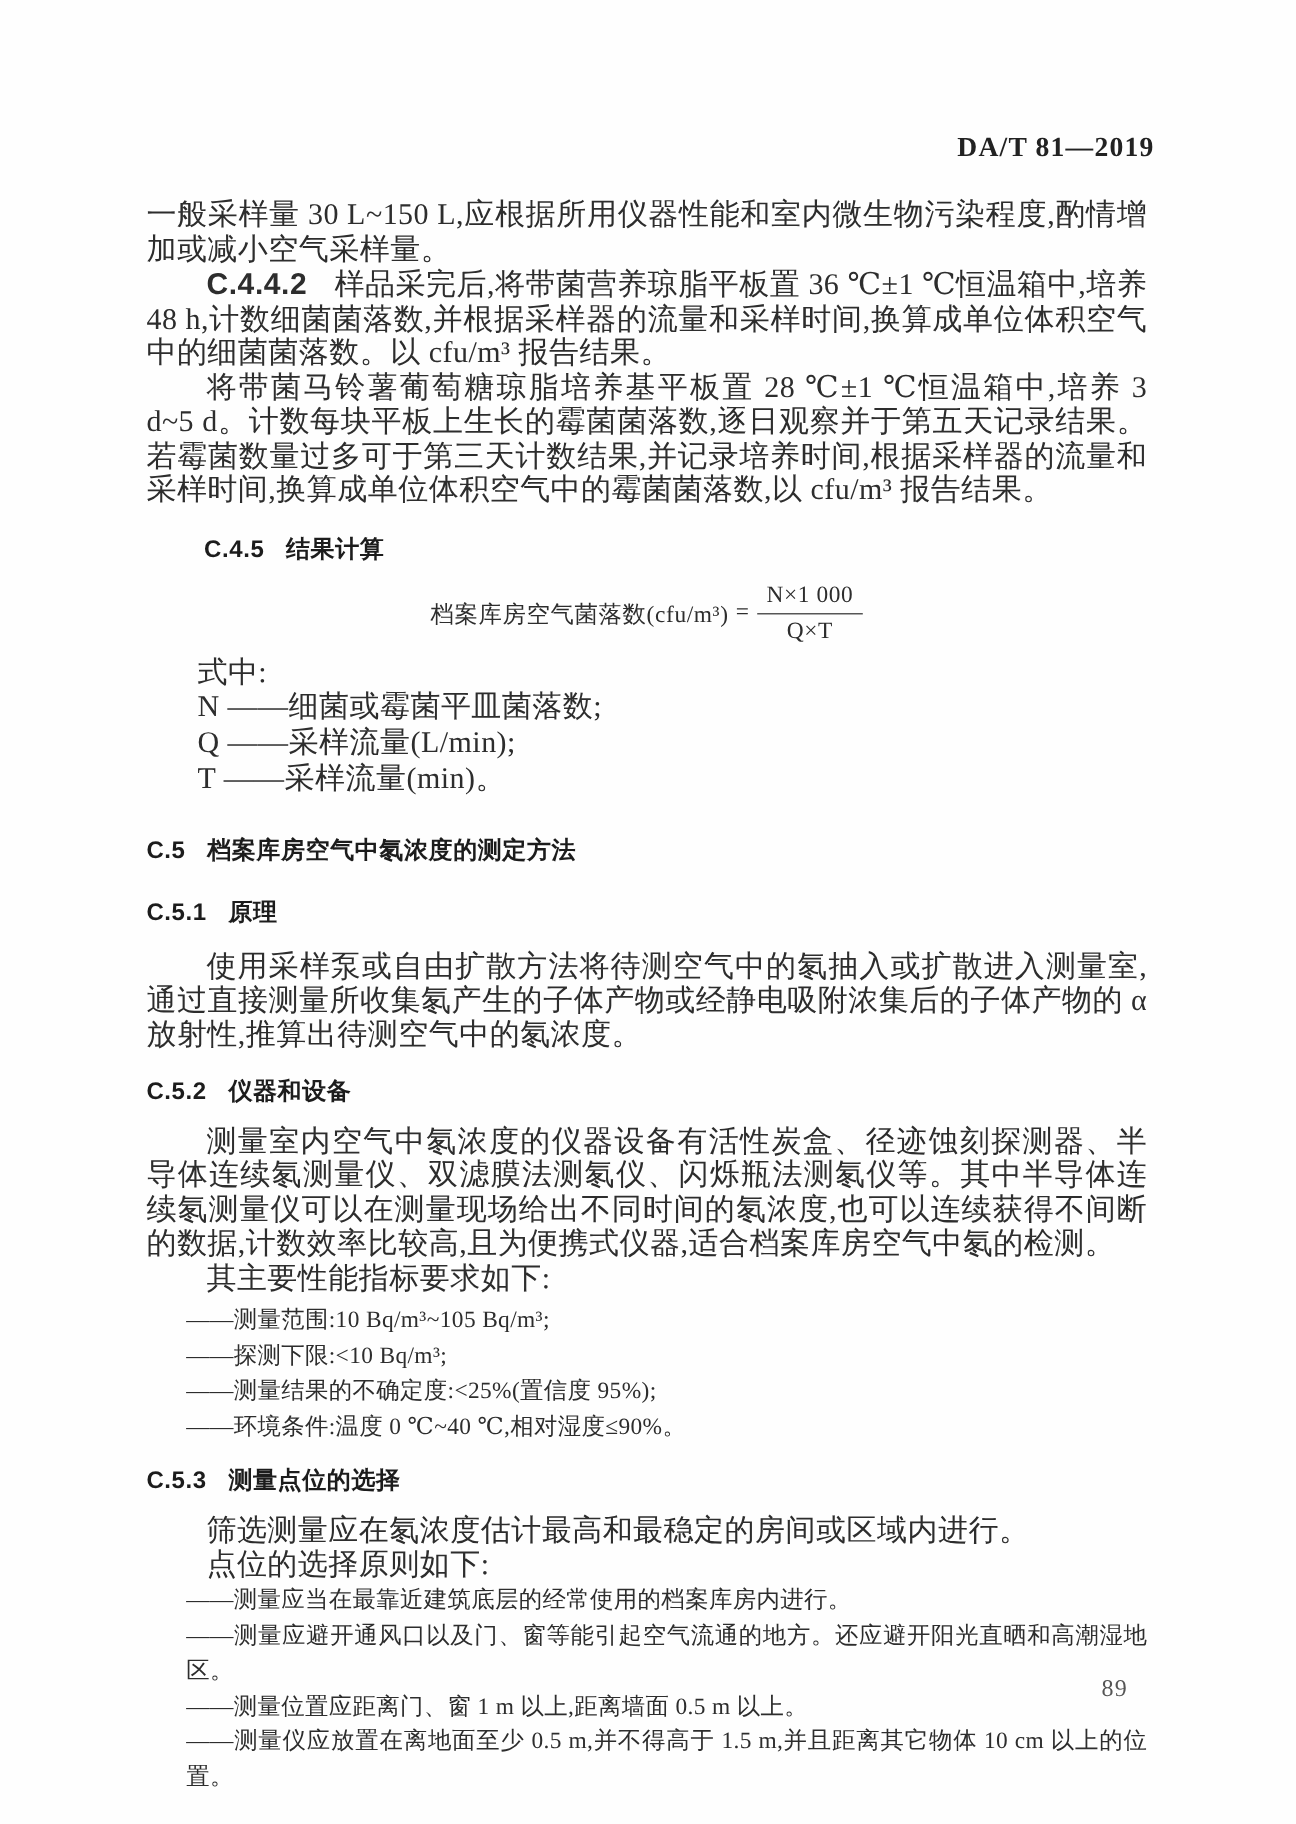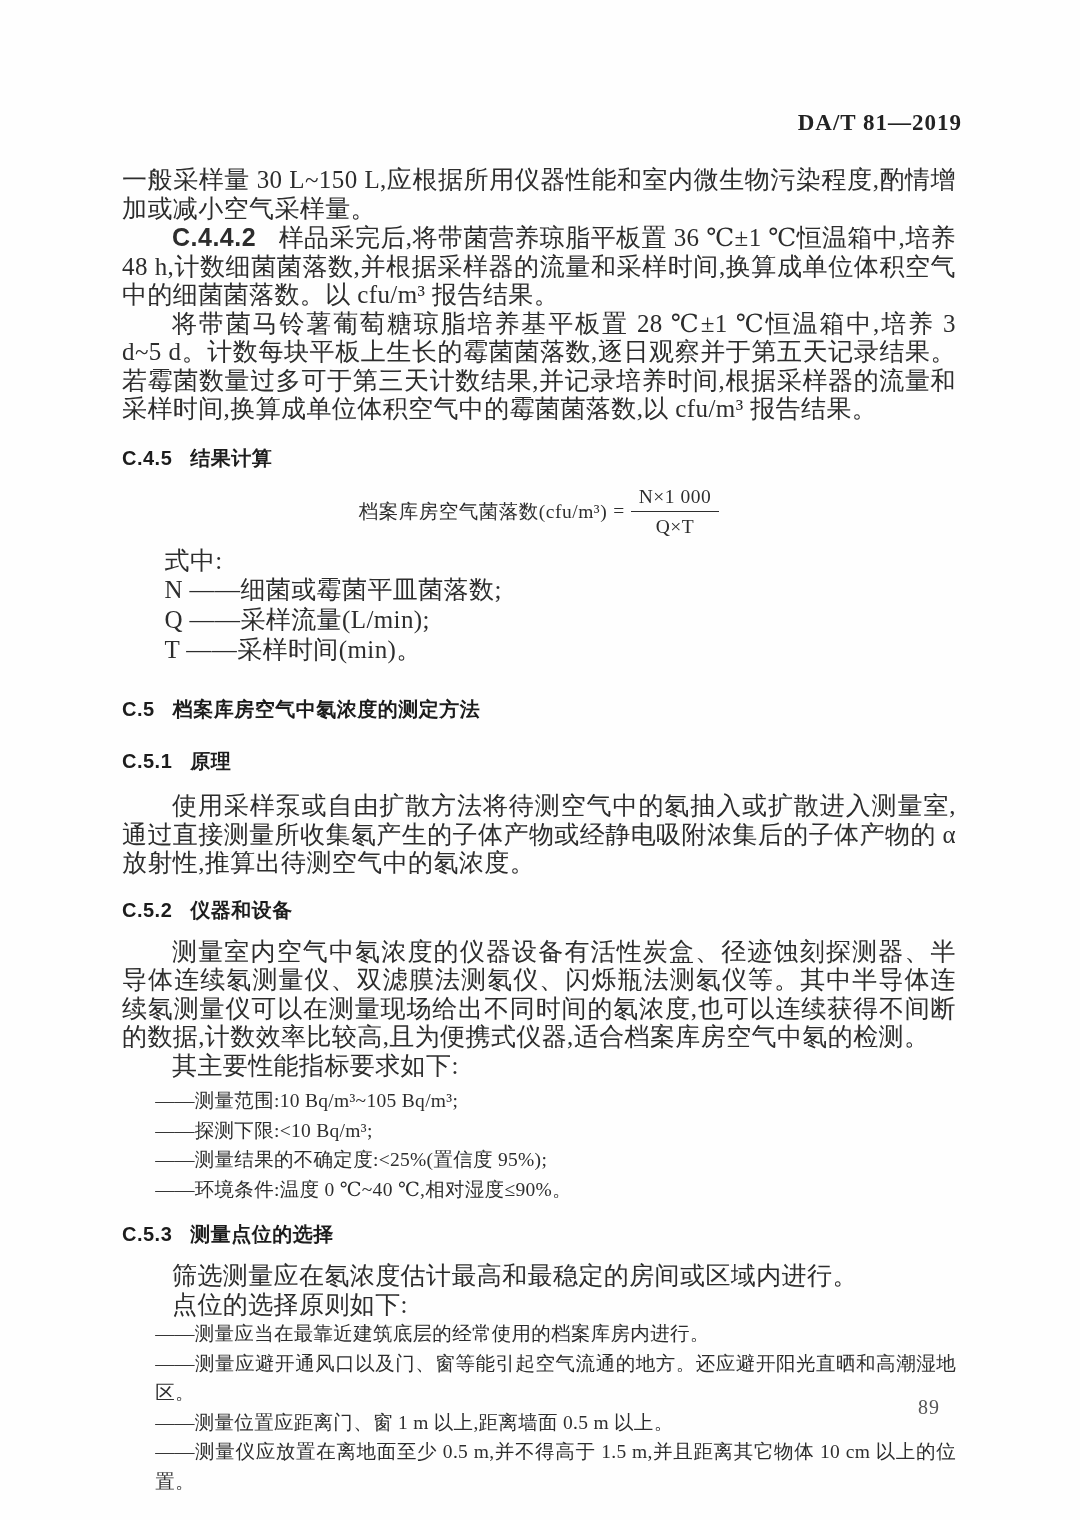--- a/index.html
+++ b/index.html
@@ -48,21 +48,21 @@
   }
   .heading {
     font-family: "Liberation Sans", "DejaVu Sans", sans-serif;
     font-weight: 700;
     font-size: 20px;
     line-height: 28px;
     color: #1c1c1c;
     letter-spacing: 0.5px;
   }
   .heading .h-num { margin-right: 0.9em; }
-  .h-c45  { margin-top: 20px; }
+  .h-c45  { margin-top: 20px; margin-left: 48px; }
   .h-c5   { margin-top: 30px; }
   .h-c51  { margin-top: 24px; }
   .h-c52  { margin-top: 18px; }
   .h-c53  { margin-top: 16px; }
   .h-c54  { margin-top: 32px; }
   .formula-row {
     margin-top: 12px;
     display: flex;
     justify-content: center;
     align-items: center;
@@ -136,21 +136,21 @@
       <span class="equals">=</span>
       <span class="frac">
         <span class="num">N×1 000</span>
         <span class="den">Q×T</span>
       </span>
     </div>
 
     <p class="where-label">式中:</p>
     <p class="def-line">N ——细菌或霉菌平皿菌落数;</p>
     <p class="def-line">Q ——采样流量(L/min);</p>
-    <p class="def-line">T ——采样时间(min)。</p>
+    <p class="def-line">T ——采样流量(min)。</p>
 
     <div class="heading h-c5"><span class="h-num">C.5</span><span>档案库房空气中氡浓度的测定方法</span></div>
 
     <div class="heading h-c51"><span class="h-num">C.5.1</span><span>原理</span></div>
 
     <p class="indent p-principle">使用采样泵或自由扩散方法将待测空气中的氡抽入或扩散进入测量室,通过直接测量所收集氡产生的子体产物或经静电吸附浓集后的子体产物的 α 放射性,推算出待测空气中的氡浓度。</p>
 
     <div class="heading h-c52"><span class="h-num">C.5.2</span><span>仪器和设备</span></div>
 
     <p class="indent p-instruments">测量室内空气中氡浓度的仪器设备有活性炭盒、径迹蚀刻探测器、半导体连续氡测量仪、双滤膜法测氡仪、闪烁瓶法测氡仪等。其中半导体连续氡测量仪可以在测量现场给出不同时间的氡浓度,也可以连续获得不间断的数据,计数效率比较高,且为便携式仪器,适合档案库房空气中氡的检测。</p>

